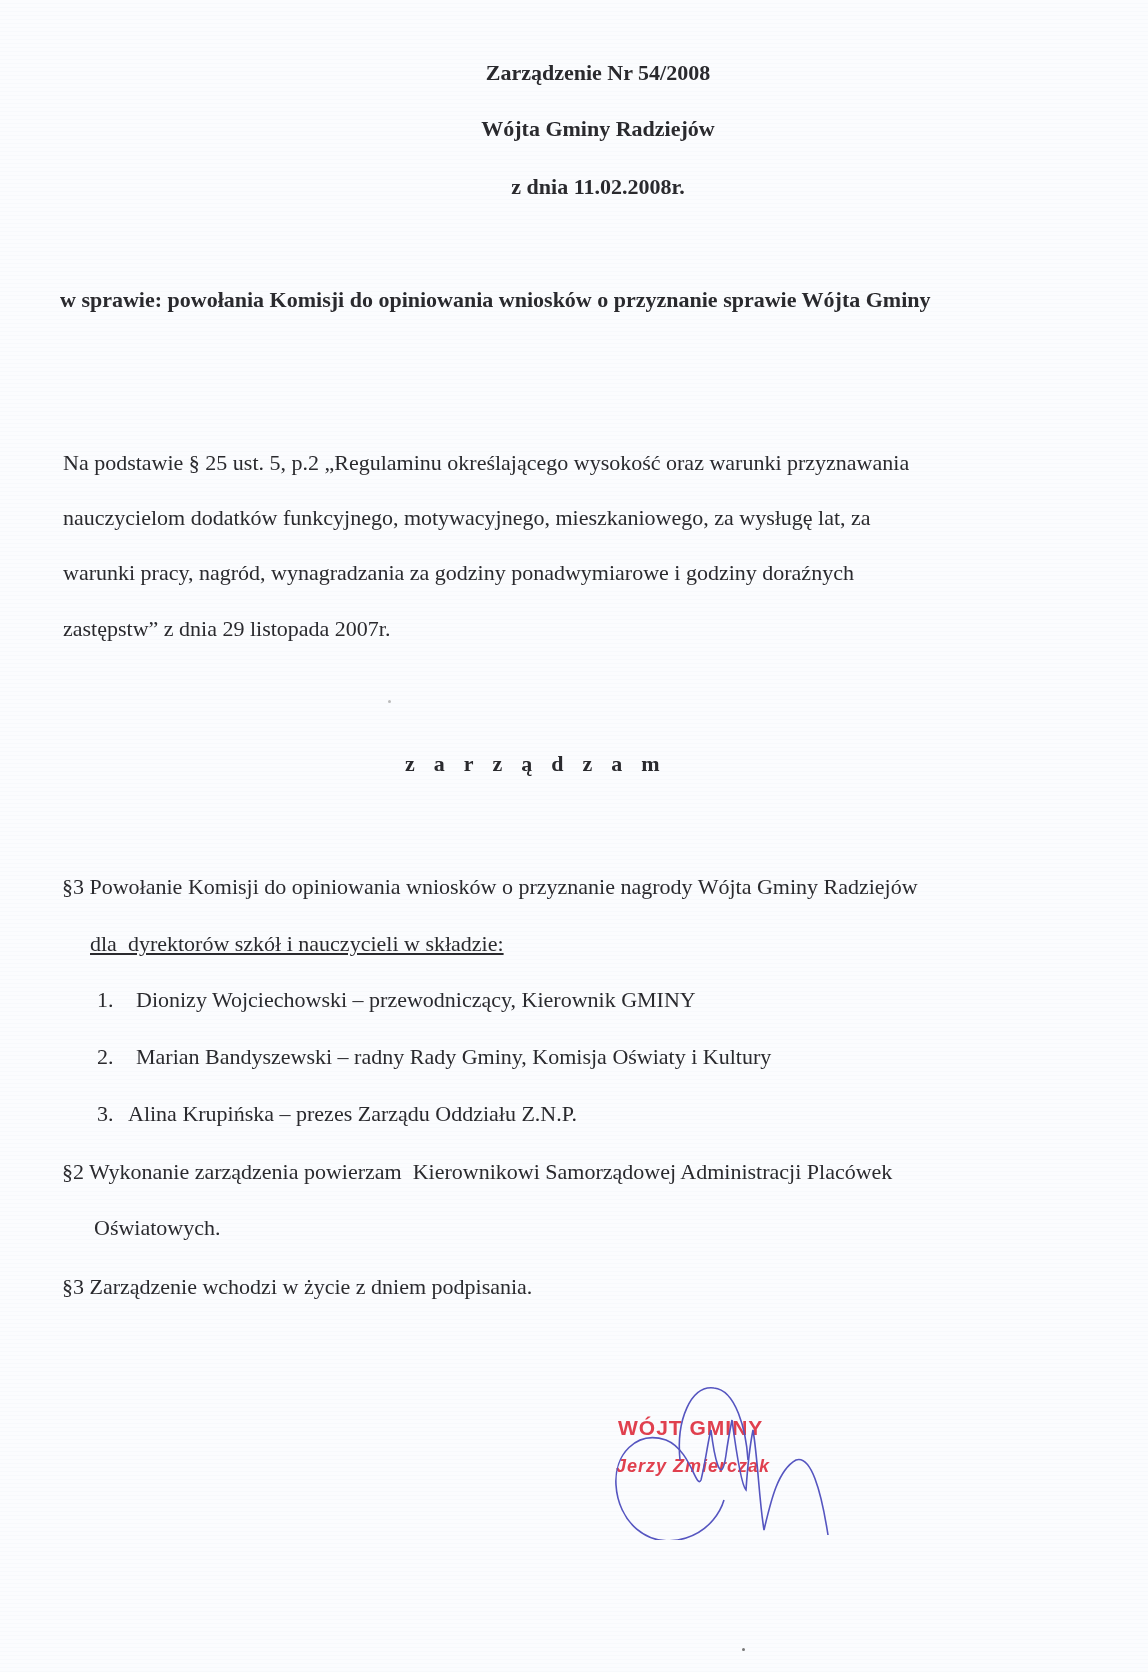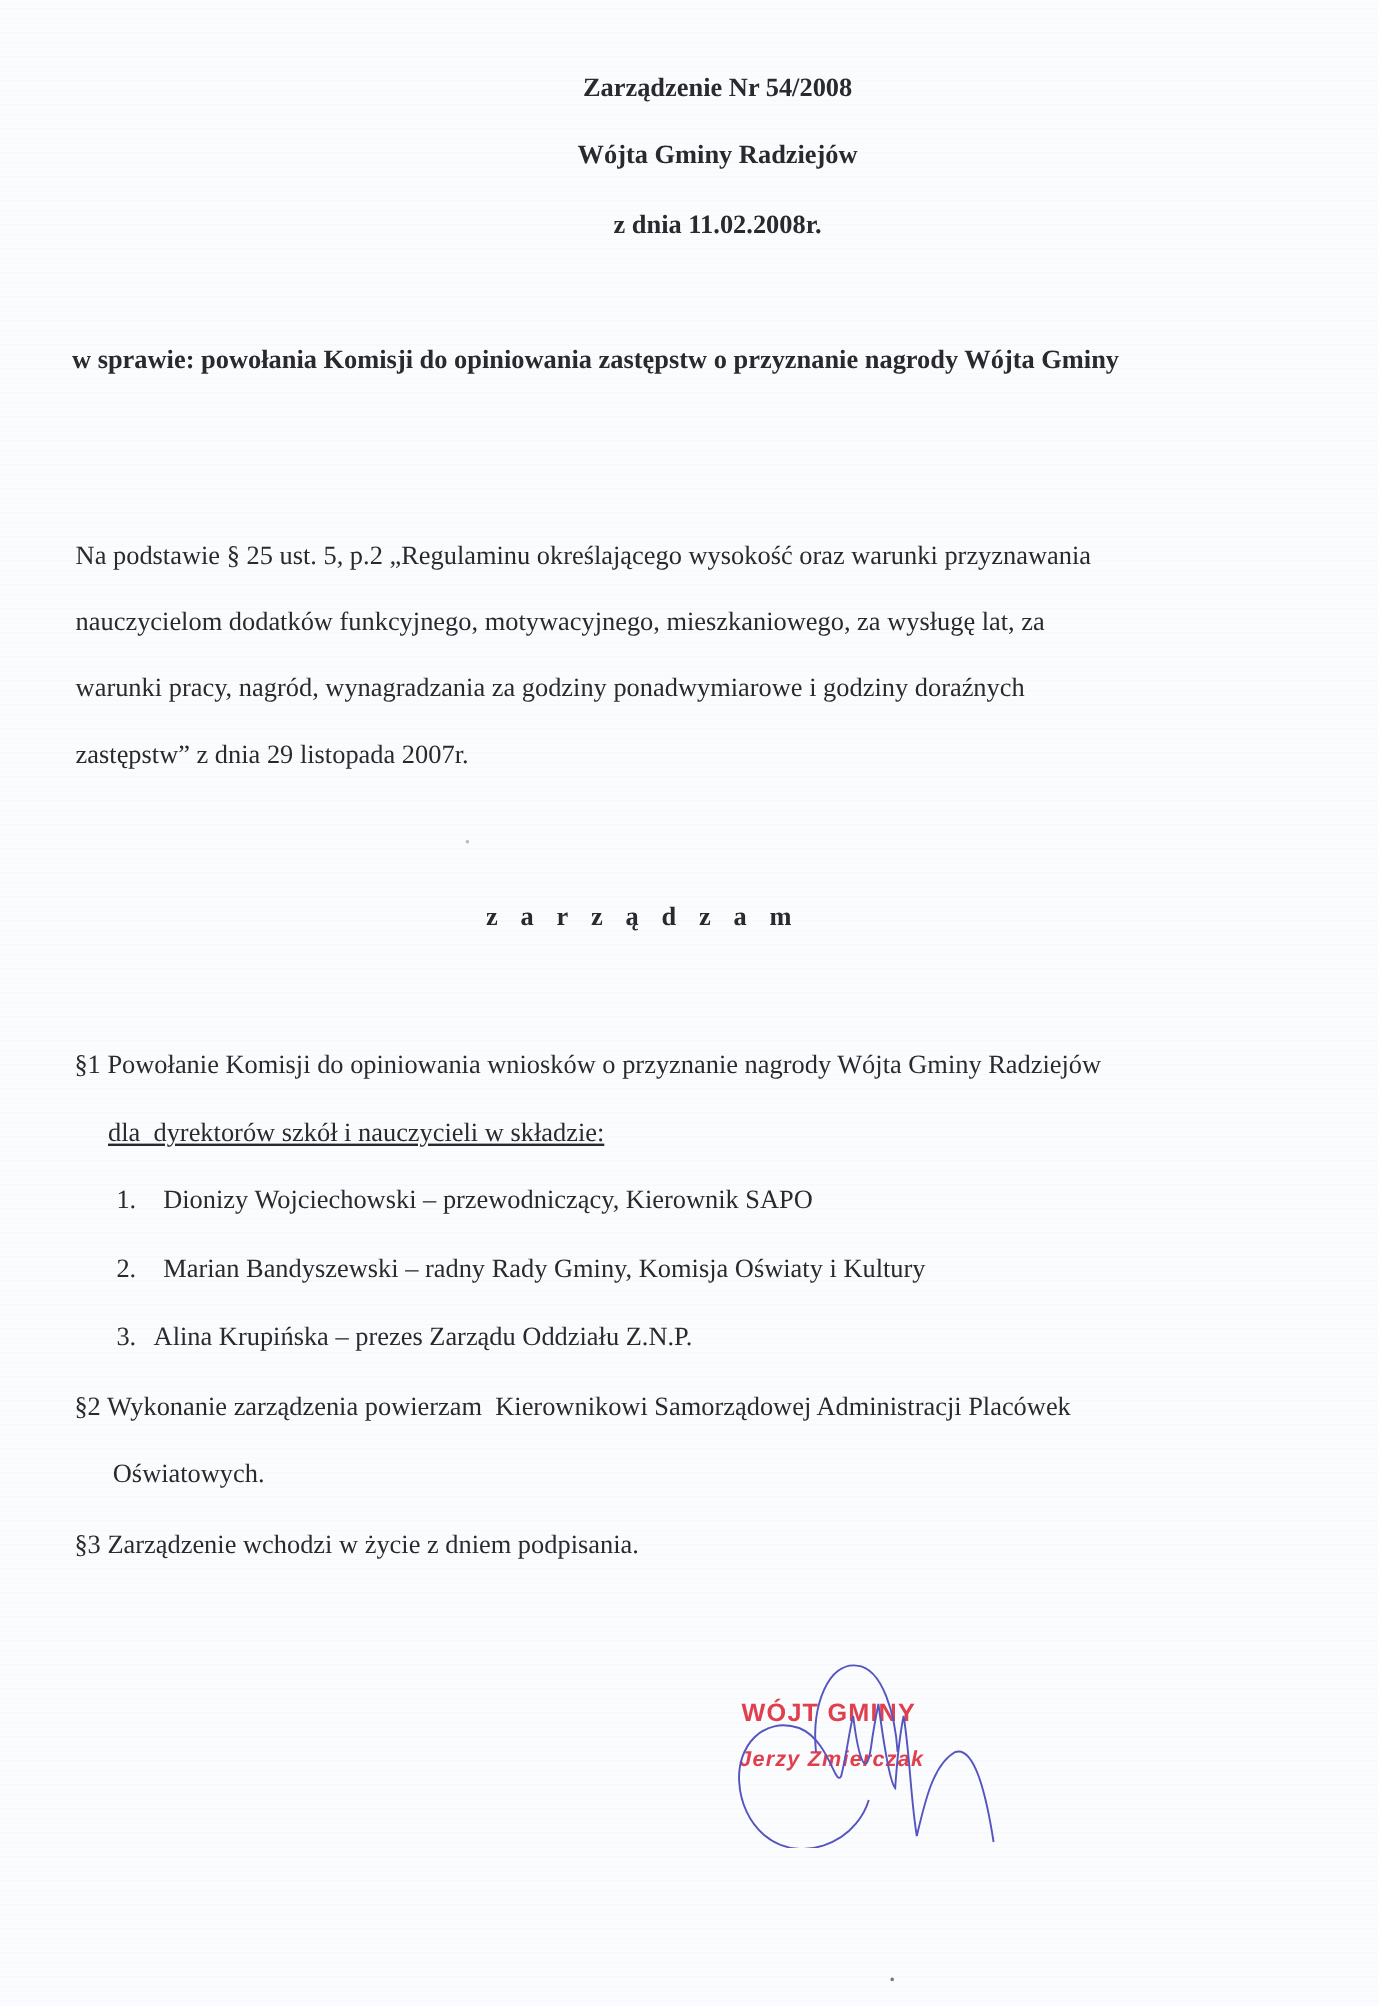--- a/index.html
+++ b/index.html
@@ -31,34 +31,34 @@
 </style>
 </head>
 <body>
 
 <div class="page">
 
   <div class="line center hdr" style="top:60px;">Zarządzenie Nr 54/2008</div>
   <div class="line center hdr" style="top:116px;">Wójta Gminy Radziejów</div>
   <div class="line center hdr" style="top:174px;">z dnia 11.02.2008r.</div>
 
-  <div class="line subj" style="left:60px; top:287px;">w sprawie: powołania Komisji do opiniowania zastępstw o przyznanie nagrody Wójta Gminy</div>
+  <div class="line subj" style="left:60px; top:287px;">w sprawie: powołania Komisji do opiniowania wniosków o przyznanie sprawie Wójta Gminy</div>
 
   <div class="line body" style="left:63px; top:450px;">Na podstawie § 25 ust. 5, p.2 „Regulaminu określającego wysokość oraz warunki przyznawania</div>
   <div class="line body" style="left:63px; top:505px;">nauczycielom dodatków funkcyjnego, motywacyjnego, mieszkaniowego, za wysługę lat, za</div>
   <div class="line body" style="left:63px; top:560px;">warunki pracy, nagród, wynagradzania za godziny ponadwymiarowe i godziny doraźnych</div>
   <div class="line body" style="left:63px; top:616px;">zastępstw” z dnia 29 listopada 2007r.</div>
 
   <div class="line spaced" style="left:405px; top:751px;">zarządzam</div>
 
-  <div class="line body" style="left:62px; top:874px;">§1 Powołanie Komisji do opiniowania wniosków o przyznanie nagrody Wójta Gminy Radziejów</div>
+  <div class="line body" style="left:62px; top:874px;">§3 Powołanie Komisji do opiniowania wniosków o przyznanie nagrody Wójta Gminy Radziejów</div>
   <div class="line body" style="left:90px; top:931px; white-space:pre;text-decoration:underline;">dla  dyrektorów szkół i nauczycieli w składzie:</div>
 
   <div class="line body" style="left:97px; top:987px;">1.</div>
-  <div class="line body" style="left:136px; top:987px;">Dionizy Wojciechowski – przewodniczący, Kierownik SAPO</div>
+  <div class="line body" style="left:136px; top:987px;">Dionizy Wojciechowski – przewodniczący, Kierownik GMINY</div>
 
   <div class="line body" style="left:97px; top:1044px;">2.</div>
   <div class="line body" style="left:136px; top:1044px;">Marian Bandyszewski – radny Rady Gminy, Komisja Oświaty i Kultury</div>
 
   <div class="line body" style="left:97px; top:1101px;">3.</div>
   <div class="line body" style="left:128px; top:1101px;">Alina Krupińska – prezes Zarządu Oddziału Z.N.P.</div>
 
   <div class="line body" style="left:62px; top:1159px; white-space:pre;">§2 Wykonanie zarządzenia powierzam  Kierownikowi Samorządowej Administracji Placówek</div>
   <div class="line body" style="left:94px; top:1215px;">Oświatowych.</div>
 

